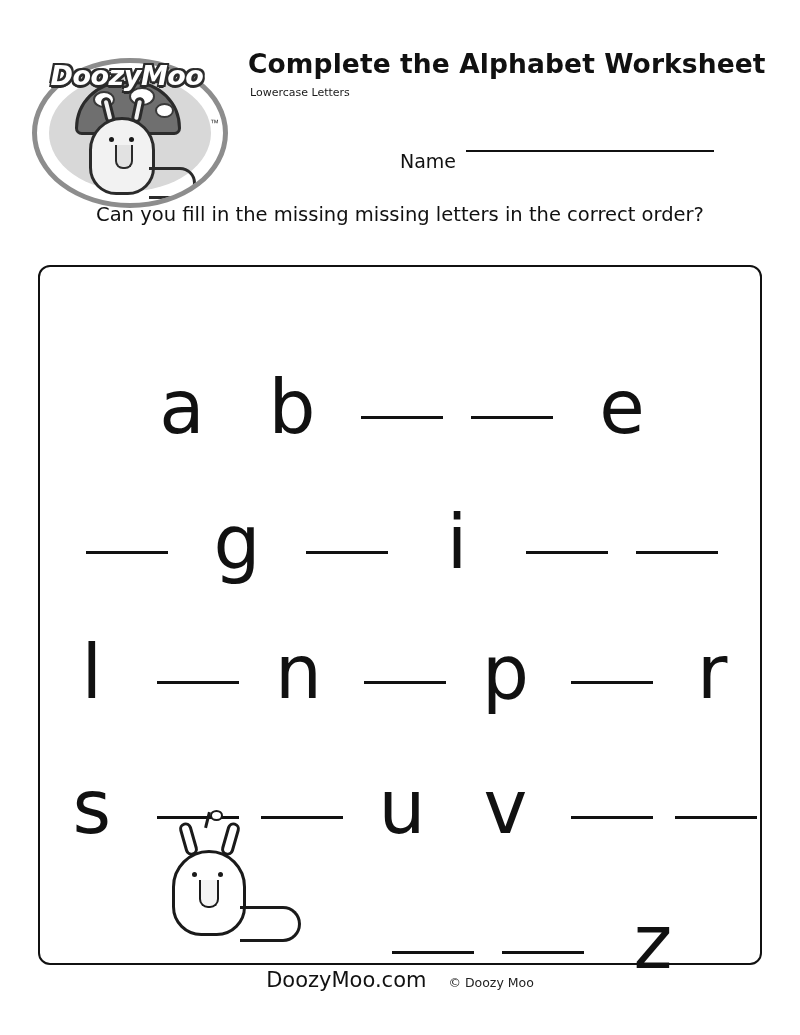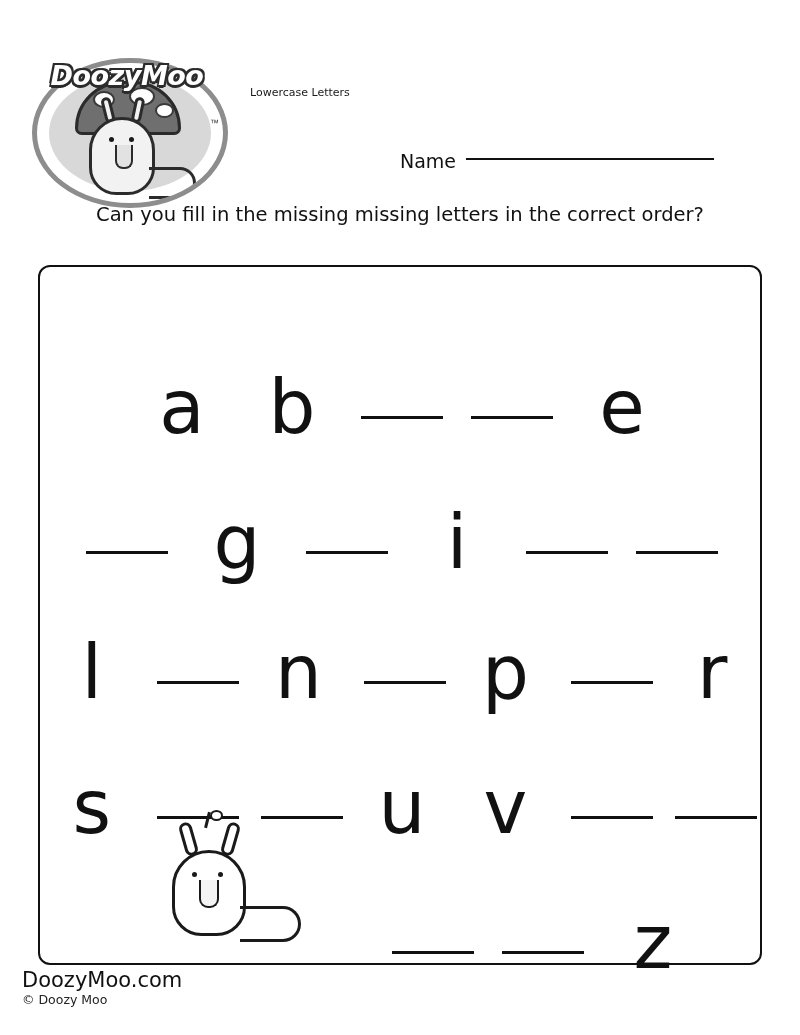--- a/index.html
+++ b/index.html
@@ -172,21 +172,21 @@
     font-size: 11px;
     color: #1a1a1a;
     white-space: nowrap;
   }
 
   .name-row {
     position: absolute;
     left: 400px;
     top: 122px;
     display: flex;
-    align-items: center;
+    align-items: flex-start;
   }
   .name-label {
     font-family: "DejaVu Sans", sans-serif;
     font-size: 19px;
     color: #111111;
   }
   .name-line {
     width: 248px;
     height: 2px;
     background: #111111;
@@ -336,21 +336,20 @@
 
   
   .footer {
     position: absolute;
     left: 0;
     top: 968px;
     width: 800px;
     display: flex;
     justify-content: center;
     align-items: baseline;
-    flex-direction: column;
   }
   .footer-site {
     font-family: "DejaVu Sans", sans-serif;
     font-size: 21px;
     color: #111111;
     font-weight: 500;
   }
   .footer-copy {
     font-family: "DejaVu Sans", sans-serif;
     font-size: 12.5px;
@@ -375,20 +374,21 @@
       <div class="logo-body"></div>
       <div class="logo-eye l"></div>
       <div class="logo-eye r"></div>
       <div class="logo-mouth"></div>
       <div class="logo-tail"></div>
     </div>
     <div class="logo-wordmark">DoozyMoo</div>
     <div class="logo-tm">™</div>
   </div>
 
+  <div class="title">Complete the Alphabet Worksheet</div>
   <div class="subtitle">Lowercase Letters</div>
 
   <div class="name-row">
     <span class="name-label">Name</span>
     <span class="name-line"></span>
   </div>
 
   <div class="instruction">Can you fill in the missing missing letters in the correct order?</div>
 </div>
 

